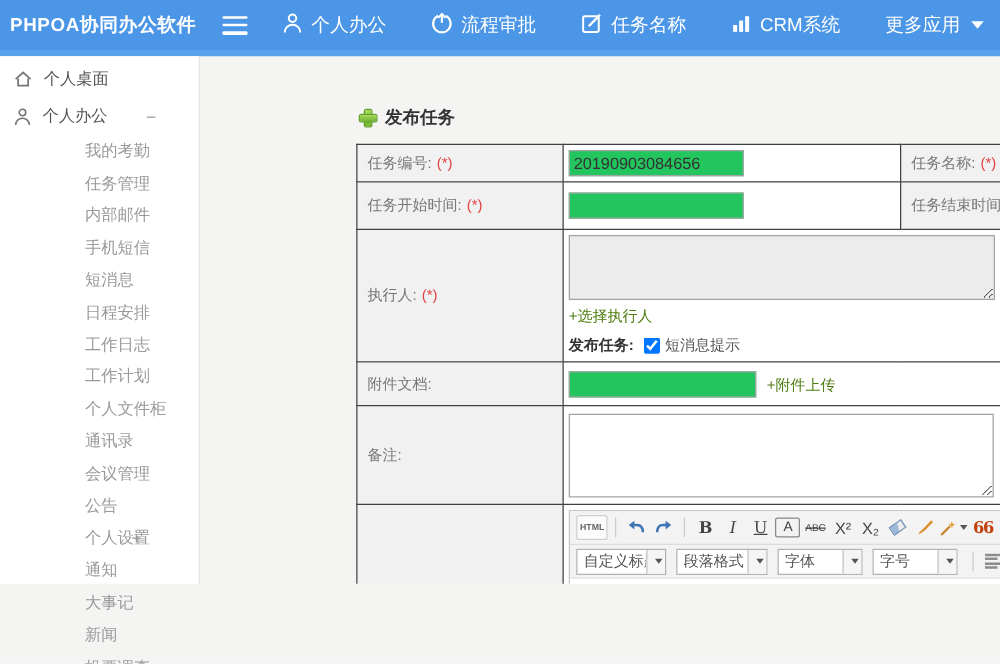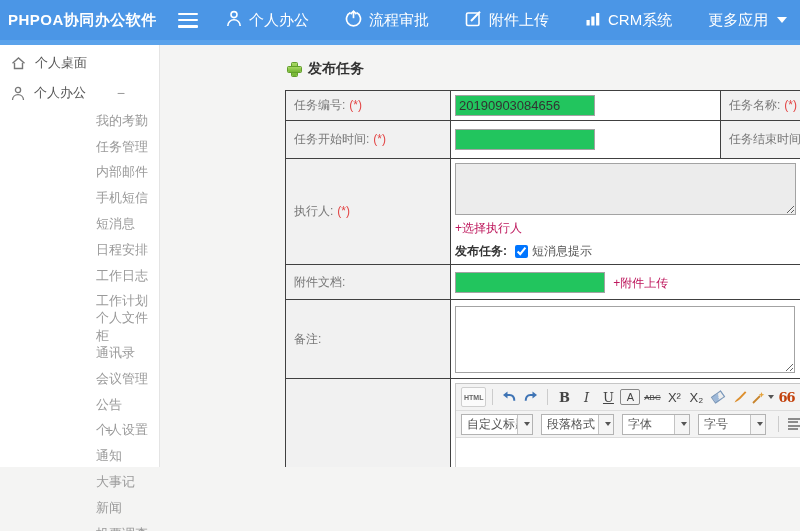--- a/index.html
+++ b/index.html
@@ -15,41 +15,41 @@
   .nav-item { display:flex; align-items:center; gap:7px; font-size:15px; cursor:pointer; white-space:nowrap; }
   .caret-down { width:0; height:0; border-left:5px solid transparent; border-right:5px solid transparent; border-top:6px solid #fff; margin-left:2px; }
   .strip { height:5px; background:#5aa2eb; }
 
   
   .wrap { display:flex; height:422px; }
   .sidebar { width:160px; background:#fff; border-right:1px solid #e4e4e4; padding-top:3px; flex:none; }
   .side-item { display:flex; align-items:center; cursor:pointer; position:relative; }
   .side-item.top { height:30px; padding-left:11px; font-size:13px; color:#555; }
   .side-item.top .s-ic { margin-right:9px; display:flex; }
-  .side-item.sub { height:25.8px; padding-left:96px; font-size:13px; color:#9a9a9a; }
+  .side-item.sub { height:25.8px; padding-left:68px; font-size:13px; color:#9a9a9a; }
   .toggle { position:absolute; color:#999; font-size:14px; top:50%; transform:translateY(-50%); }
   .tg-minus { right:34px; }
   .tg-plus { left:105px; }
 
-  .content { flex:1; background:#f4f4f3; overflow:hidden; }
+  .content { flex:1; background:#f4f4f3; overflow:hidden;margin-top:25px; }
   .page-head { padding:15px 0 12px 128px; display:flex; align-items:center; gap:7px; }
   .page-title { font-size:14px; font-weight:bold; color:#333; }
   .plus { width:13px; height:13px; position:relative; display:inline-block; }
   .plus:before, .plus:after { content:""; position:absolute; background:linear-gradient(#a5d75f,#74b531); box-shadow:0 0 0 1px #639f2b; border-radius:1px; }
   .plus:before { left:4px; top:0; width:5px; height:13px; }
   .plus:after  { left:0; top:4px; width:13px; height:5px; }
 
   
   table.form { margin-left:125px; border-collapse:collapse; table-layout:fixed; width:1100px; background:#fff; }
   table.form td { border:1px solid #404040; font-size:12px; color:#777; vertical-align:middle; }
   td.lbl { background:#f1f1f1; padding-left:8px; white-space:nowrap; overflow:hidden; }
   em.req { color:#e34545; font-style:normal; margin-left:4px; font-size:12px; }
   td.val { padding:4px 4px; background:#fff; }
   .txt-input { border:1px solid #a3a3a3; height:21px; width:140px; font-size:13px; padding:0 3px; font-family:inherit; color:#333; background:#22c55e; }
-  .link { color:#be185d; font-size:12px; text-decoration:none; cursor:pointer; }
+  .link { color:#4d7c0f; font-size:12px; text-decoration:none; cursor:pointer; }
   textarea.exec { width:341px; height:52px; background:#ececec; border:1px solid #a3a3a3; resize:both; display:block; }
   .exec-link-row { margin-top:5px; }
   .remind-row { margin-top:6px; display:flex; align-items:center; font-size:12px; }
   .remind-lab { font-weight:bold; color:#333; }
   .remind-row input { width:13px; height:13px; margin:0 4px 0 8px; }
   .sms-lab { color:#555; }
   textarea.remark { width:340px; height:67px; background:#fff; border:1px solid #a3a3a3; resize:both; display:block; }
   td.desc-lbl { height:300px; }
   td.ed-cell { vertical-align:top; padding:4px; }
 
@@ -107,21 +107,21 @@
       </span>
       <span>流程审批</span>
     </div>
     <div class="nav-item">
       <span>
         <svg width="17" height="17" viewBox="0 0 17 17">
             <rect x="1.5" y="3" width="12.5" height="12.5" rx="1.5" fill="none" stroke="#fff" stroke-width="1.6"></rect>
             <path d="M6 11 L15 1.8" stroke="#fff" stroke-width="2"></path>
           </svg>
       </span>
-      <span>附件上传</span>
+      <span>任务名称</span>
     </div>
     <div class="nav-item">
       <span>
         <svg width="16" height="15" viewBox="0 0 16 15">
             <rect x="1.5" y="9" width="3.2" height="5.5" fill="#fff"></rect>
             <rect x="6.3" y="5.5" width="3.2" height="9" fill="#fff"></rect>
             <rect x="11.1" y="2" width="3.2" height="12.5" fill="#fff"></rect>
           </svg>
       </span>
       <span>CRM系统</span>

